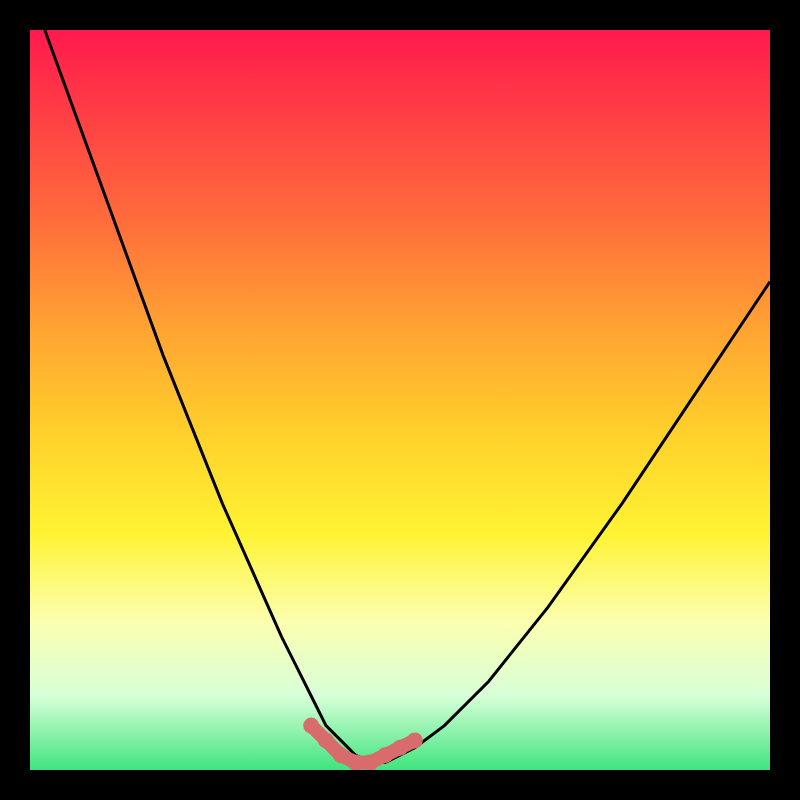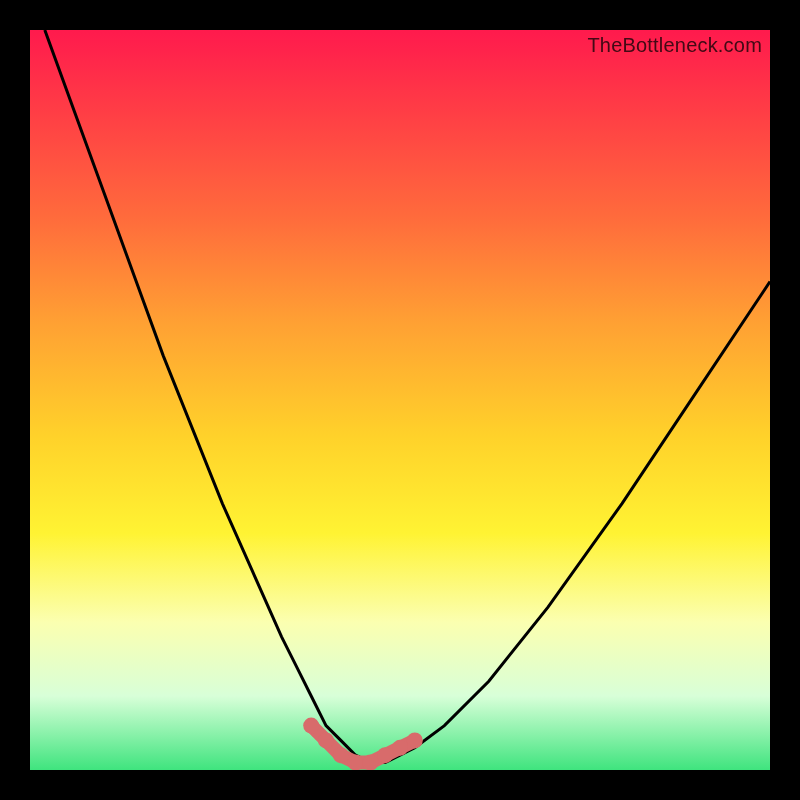--- a/index.html
+++ b/index.html
@@ -57,21 +57,20 @@
     width: 740px; height: 740px;
   }
 </style>
 </head>
 <body>
 
 <div class="frame">
   <div class="plot">
     <div class="gradient"></div>
 
-    <div class="watermark">TheBottleneck.com</div>
 
     <svg class="curve" viewBox="0 0 740 740">
       <path d="M14.8 0.0 L44.4 81.4 L74.0 162.8 L103.6 244.2 L133.2 325.6 L162.8 399.6 L192.4 473.6 L222.0 540.2 L251.6 606.8 L266.4 636.4 L281.2 666.0 L296.0 695.6 L310.8 710.4 L325.6 725.2 L340.4 732.6 L355.2 732.6 L370.0 725.2 L384.8 717.8 L414.4 695.6 L458.8 651.2 L518.0 577.2 L592.0 473.6 L666.0 362.6 L740.0 251.6" fill="none" stroke="#000" stroke-width="3"></path>
       <g>
           <path d="M281.2 695.6 L296.0 710.4 L310.8 725.2 L325.6 732.6 L340.4 732.6 L355.2 725.2 L370.0 717.8 L384.8 710.4" fill="none" stroke="#d86b6b" stroke-width="14" stroke-linecap="round" stroke-linejoin="round"></path>
           <circle cx="281.2" cy="695.6" r="8" fill="#d86b6b"></circle>
           <circle cx="296.0" cy="710.4" r="8" fill="#d86b6b"></circle>
           <circle cx="310.8" cy="725.2" r="8" fill="#d86b6b"></circle>
           <circle cx="325.6" cy="732.6" r="8" fill="#d86b6b"></circle>
           <circle cx="340.4" cy="732.6" r="8" fill="#d86b6b"></circle>

